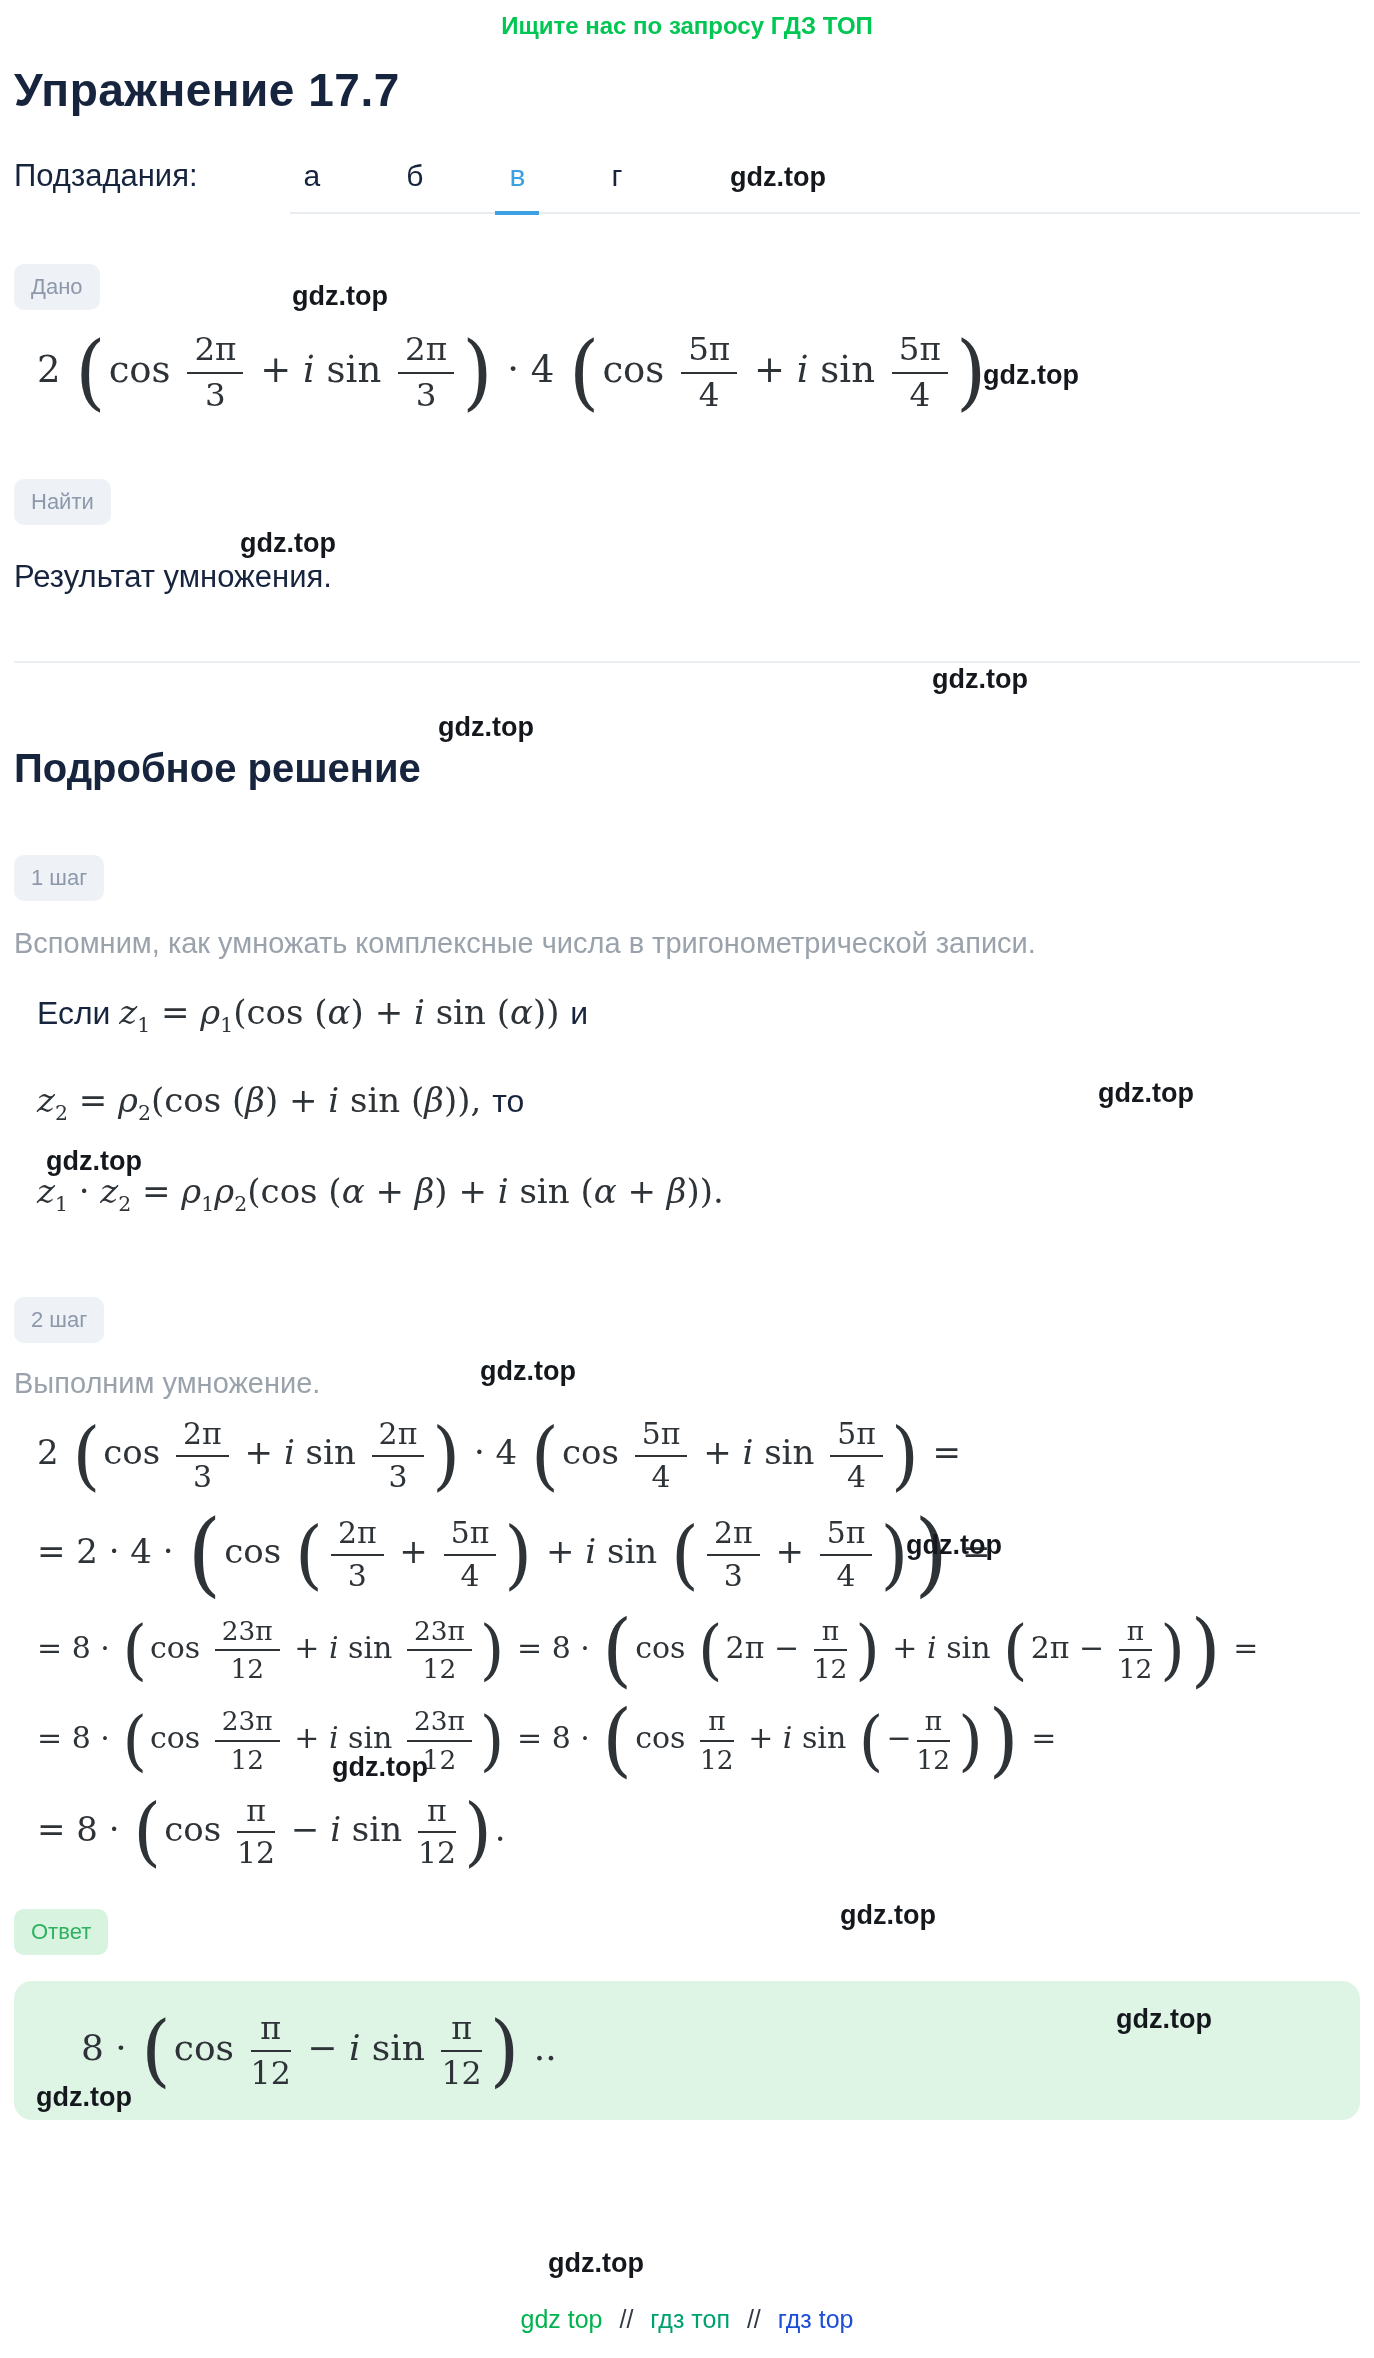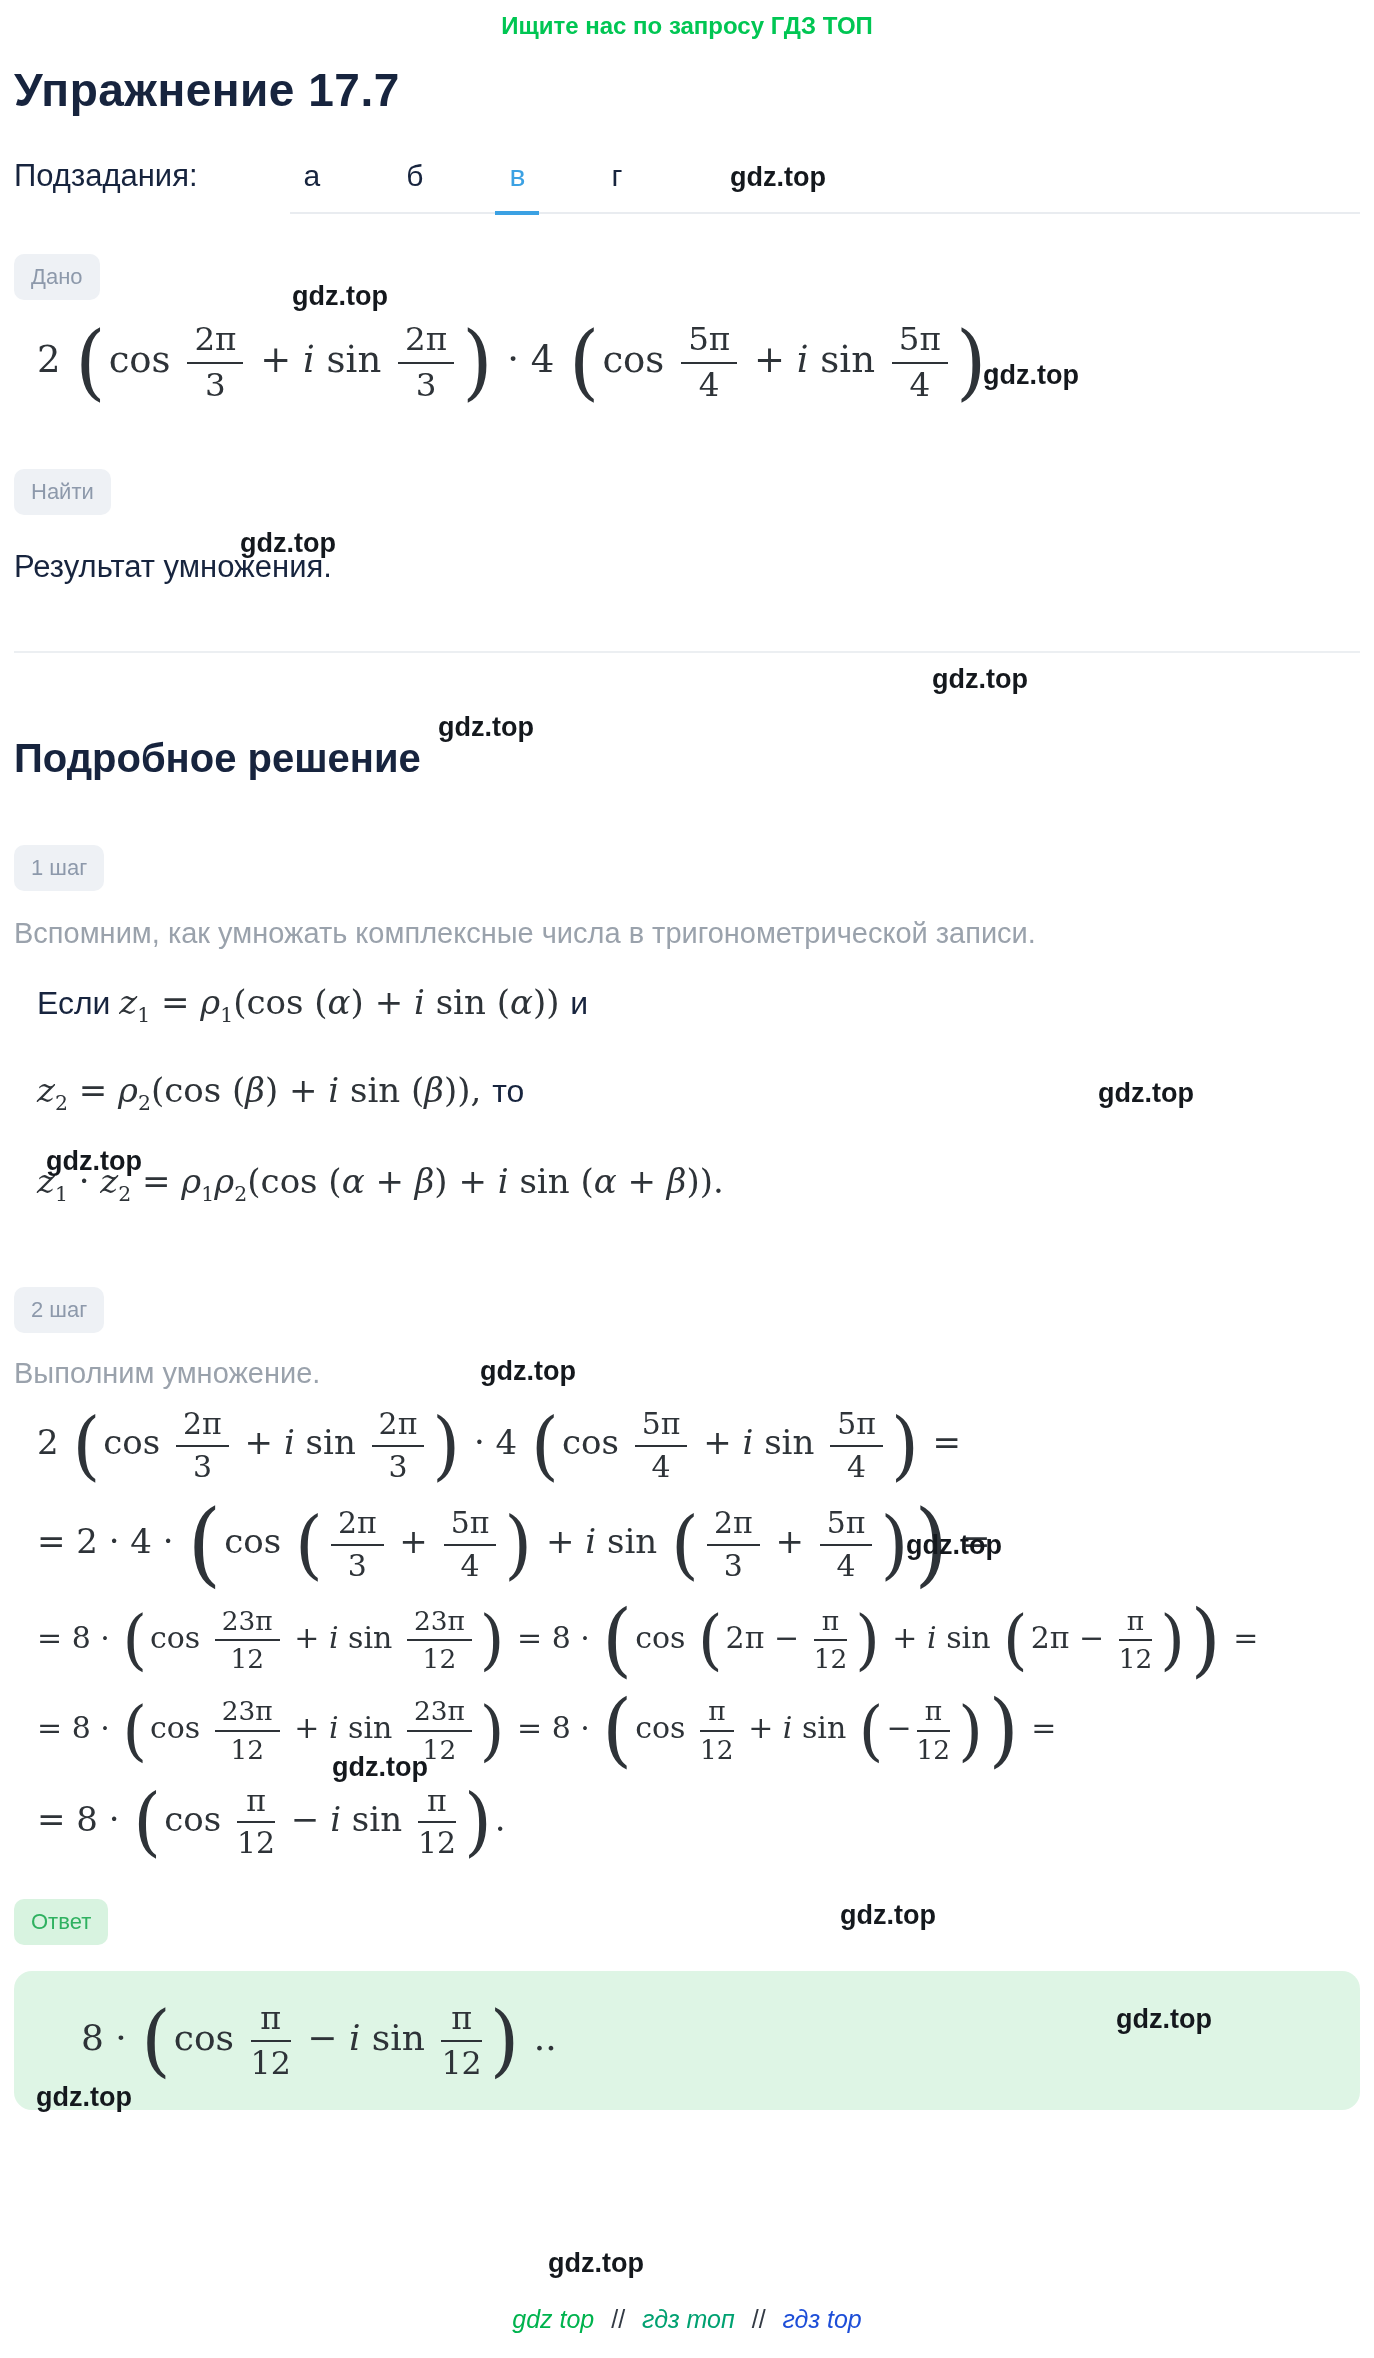--- a/index.html
+++ b/index.html
@@ -10,21 +10,21 @@
   }
   .content { padding: 0 14px; }
   .promo { padding-top: 12px; text-align: center; font-size: 24px; font-weight: 600; color: #00c653; }
   .title { margin: 22px 0 0; font-size: 46px; line-height: 56px; font-weight: 800; color: #17243e; letter-spacing: .5px; }
   .subtasks { margin-top: 40px; display: flex; align-items: center; }
   .subtasks-label { font-size: 31px; color: #17243e; padding-bottom: 20px; }
   .tabs-wrap { flex: 1; margin-left: 92px; border-bottom: 2px solid #e9ecf0; display: flex; }
   .tab { font-size: 30px; color: #17243e; padding: 0 14px 18px; margin-right: 58px; cursor: pointer; }
   .tab.active { color: #3ba1e3; border-bottom: 4px solid #3ba1e3; margin-bottom: -3px; }
   .badge { display: inline-block; background: #eef1f5; color: #8d99ab; font-size: 22px; padding: 10px 17px; border-radius: 10px; }
-  .badge-given { margin-top: 40px; }
+  .badge-given { margin-top: 50px; }
   .badge-find { margin-top: 64px; }
   .badge-step1 { margin-top: 62px; }
   .badge-step2 { margin-top: 80px; }
   .badge-answer { margin-top: 38px; background: #d8f3e0; color: #2fb160; text-align: center; }
   .find-text { margin-top: 34px; font-size: 31px; color: #17243e; }
   .divider { margin-top: 66px; border-top: 2px solid #eceff2; }
   .solution-heading { margin: 80px 0 0; font-size: 40px; line-height: 50px; font-weight: 800; color: #17243e; }
   .muted { margin-top: 26px; font-size: 29px; color: #9aa2ac; }
   .step2-text { margin-top: 24px; }
   .math { font-family: "DejaVu Serif", "Liberation Serif", serif; font-size: 34px; color: #2e3338; line-height: 1.3; white-space: nowrap; margin-left: 23px; }
@@ -40,21 +40,21 @@
   .mit { font-style: italic; }
   .mw { font-family: "Liberation Sans", "DejaVu Sans", sans-serif; color: #17243e; font-size: 0.94em; }
   .mfrac { display: inline-block; vertical-align: middle; text-align: center; font-size: 0.88em; line-height: 1.2; margin: 0 5px; }
   .mnum { display: block; padding: 0 7px 3px; border-bottom: 2px solid #2e3338; }
   .mden { display: block; padding-top: 2px; }
   .mbig  { display: inline-block; vertical-align: middle; font-size: 2.1em;  line-height: 1; transform: scaleY(1.05); margin: 0 3px; }
   .mbig2 { display: inline-block; vertical-align: middle; font-size: 2.55em; line-height: 1; transform: scaleY(1.05); margin: 0 3px; }
   sub { font-size: 0.6em; }
   .wm { position: absolute; font-size: 27px; font-weight: 600; color: #14181d; }
   .footer { position: absolute; left: 0; bottom: 24px; width: 100%; text-align: center; font-size: 25px; }
-  .f-link { text-decoration: none; margin: 0 10px; cursor: pointer; font-style: italic; }
+  .f-link { text-decoration: none; margin: 0 10px; cursor: pointer; }
   .f-g1 { color: #00b34e; }
   .f-g2 { color: #00a171; }
   .f-b  { color: #1d4ed8; }
   .f-sep { color: #333a44; }
 </style>
 </head>
 <body>
 
 <div class="promo">Ищите нас по запросу ГДЗ ТОП</div>
 

